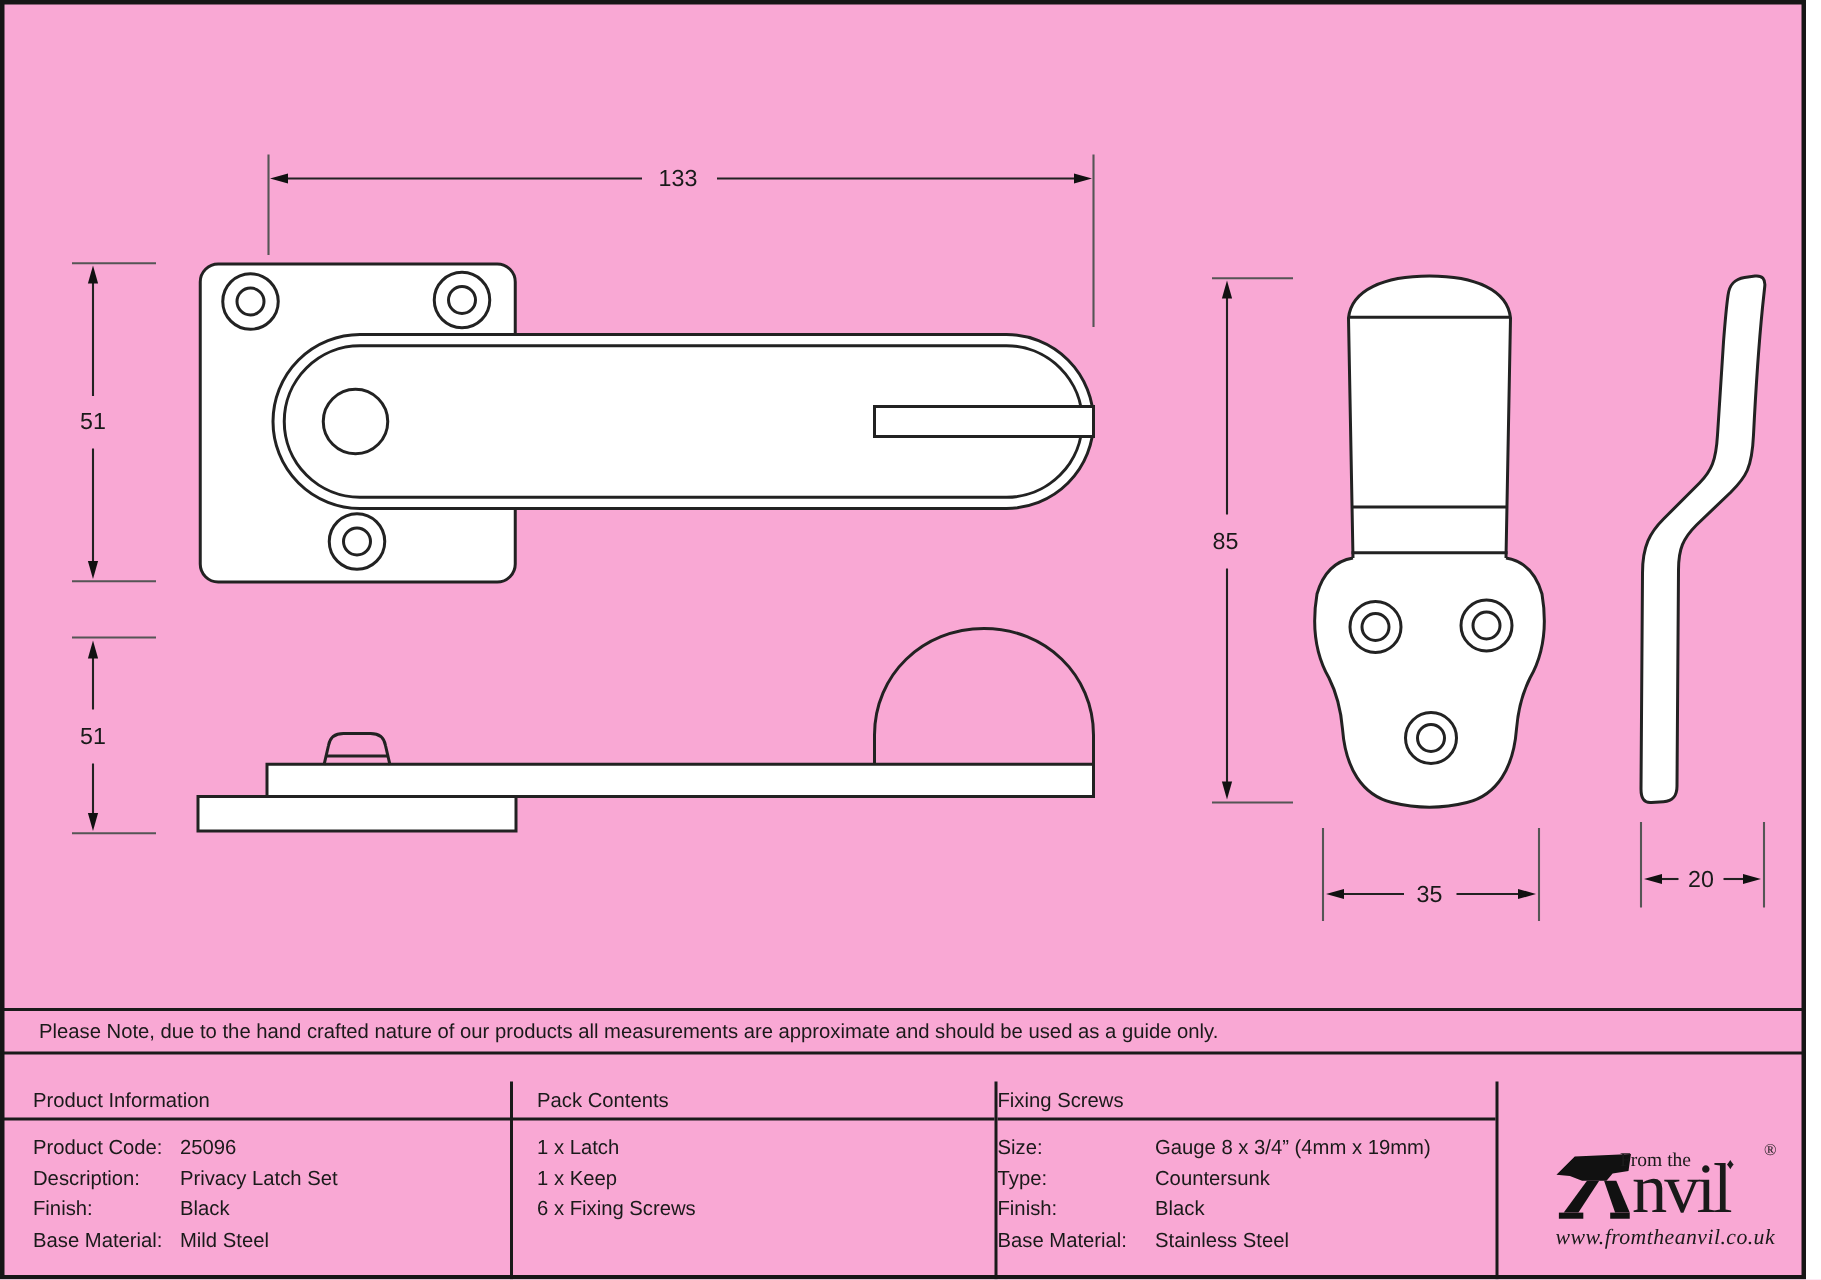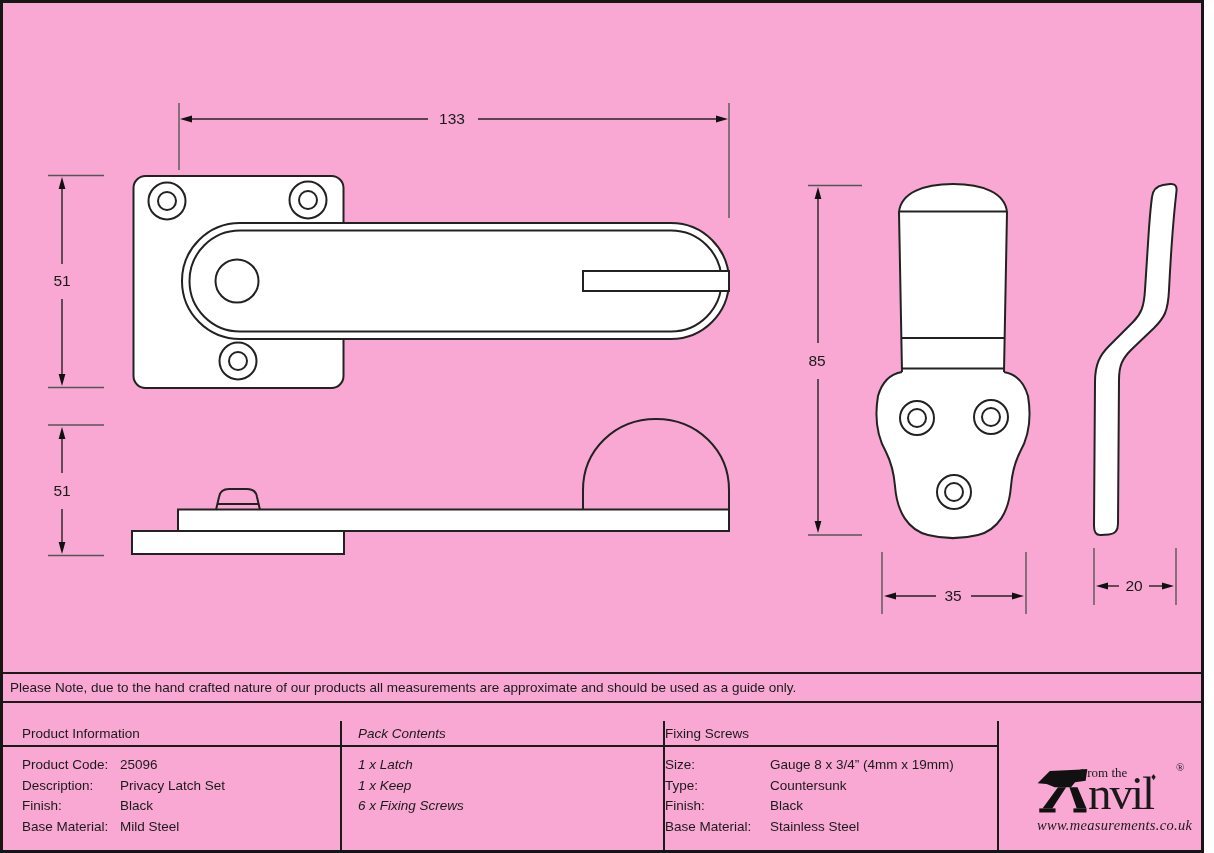--- a/index.html
+++ b/index.html
@@ -6,38 +6,38 @@
   .page{
     position:relative;width:1204px;height:853px;background:#f9a8d4;
     font-family:"Liberation Sans",sans-serif;color:#1a1a1a;overflow:hidden;
   }
   .frame{position:absolute;inset:0;border:3px solid #161616;pointer-events:none;z-index:50;}
   svg text{font-family:"Liberation Sans",sans-serif;}
 
   .note-row{
     position:absolute;left:0;top:672px;width:100%;height:31px;box-sizing:border-box;
     border-top:2px solid #1a1a1a;border-bottom:2px solid #1a1a1a;
-    display:flex;align-items:center;padding-left:10px;font-size:13.5px;
+    display:flex;align-items:center;padding-left:26px;font-size:13.5px;
   }
   .tbl{
     position:absolute;left:0;top:703px;width:100%;height:150px;
     display:grid;grid-template-columns:342px 323px 334px auto;
   }
   .col{box-sizing:border-box;border-right:2px solid #1a1a1a;margin-top:18px;}
   .col:last-child{border-right:none;}
   .cell-head{
     box-sizing:border-box;height:26px;border-bottom:2px solid #1a1a1a;
     display:flex;align-items:center;font-size:13.5px;
   }
   .cell-body{padding-top:8px;font-size:13.5px;line-height:20.6px;}
   .kv{display:flex;}
   .kv .k{flex:0 0 auto;}
   .c1 .cell-head,.c1 .cell-body{padding-left:22px;}
   .c1 .k{width:98px;}
-  .c2 .cell-head,.c2 .cell-body{padding-left:16px;font-style:italic;}
+  .c2 .cell-head,.c2 .cell-body{padding-left:16px;}
   .c3 .cell-head,.c3 .cell-body{padding-left:0;}
   .c3 .k{width:105px;}
 
   .logo-cell{position:relative;}
   .logo-tagline{position:absolute;left:81px;top:44px;font-family:"Liberation Serif",serif;font-size:13px;}
   .logo-diamond{position:absolute;left:152px;top:50px;font-size:10px;}
   .logo-nvil{position:absolute;left:89px;top:52px;font-family:"Liberation Serif",serif;
     font-size:47px;line-height:40px;font-weight:normal;letter-spacing:-2px;}
   .logo-reg{position:absolute;left:177px;top:40px;font-size:11px;font-family:"Liberation Serif",serif;}
   .logo-url{position:absolute;left:38px;top:96px;font-family:"Liberation Serif",serif;
@@ -218,18 +218,18 @@
         <polygon fill="#111" points="2,21 17,6 63,4 61,18 48,20 43,26 23,26 13,22"></polygon>
         <polygon fill="#111" points="27,26 37,26 20,52 8,52"></polygon>
         <polygon fill="#111" points="41,26 51,26 62,52 50,52"></polygon>
         <rect fill="#111" x="4" y="52" width="20" height="5"></rect>
         <rect fill="#111" x="46" y="52" width="16" height="5"></rect>
       </svg>
       <span class="logo-tagline">From the</span>
       <span class="logo-diamond">♦</span>
       <span class="logo-nvil">nvil</span>
       <span class="logo-reg">®</span>
-      <span class="logo-url">www.measurements.co.uk</span>
+      <span class="logo-url">www.fromtheanvil.co.uk</span>
     </div>
   </div>
 
   <div class="frame"></div>
 </div>
 
 </body></html>

